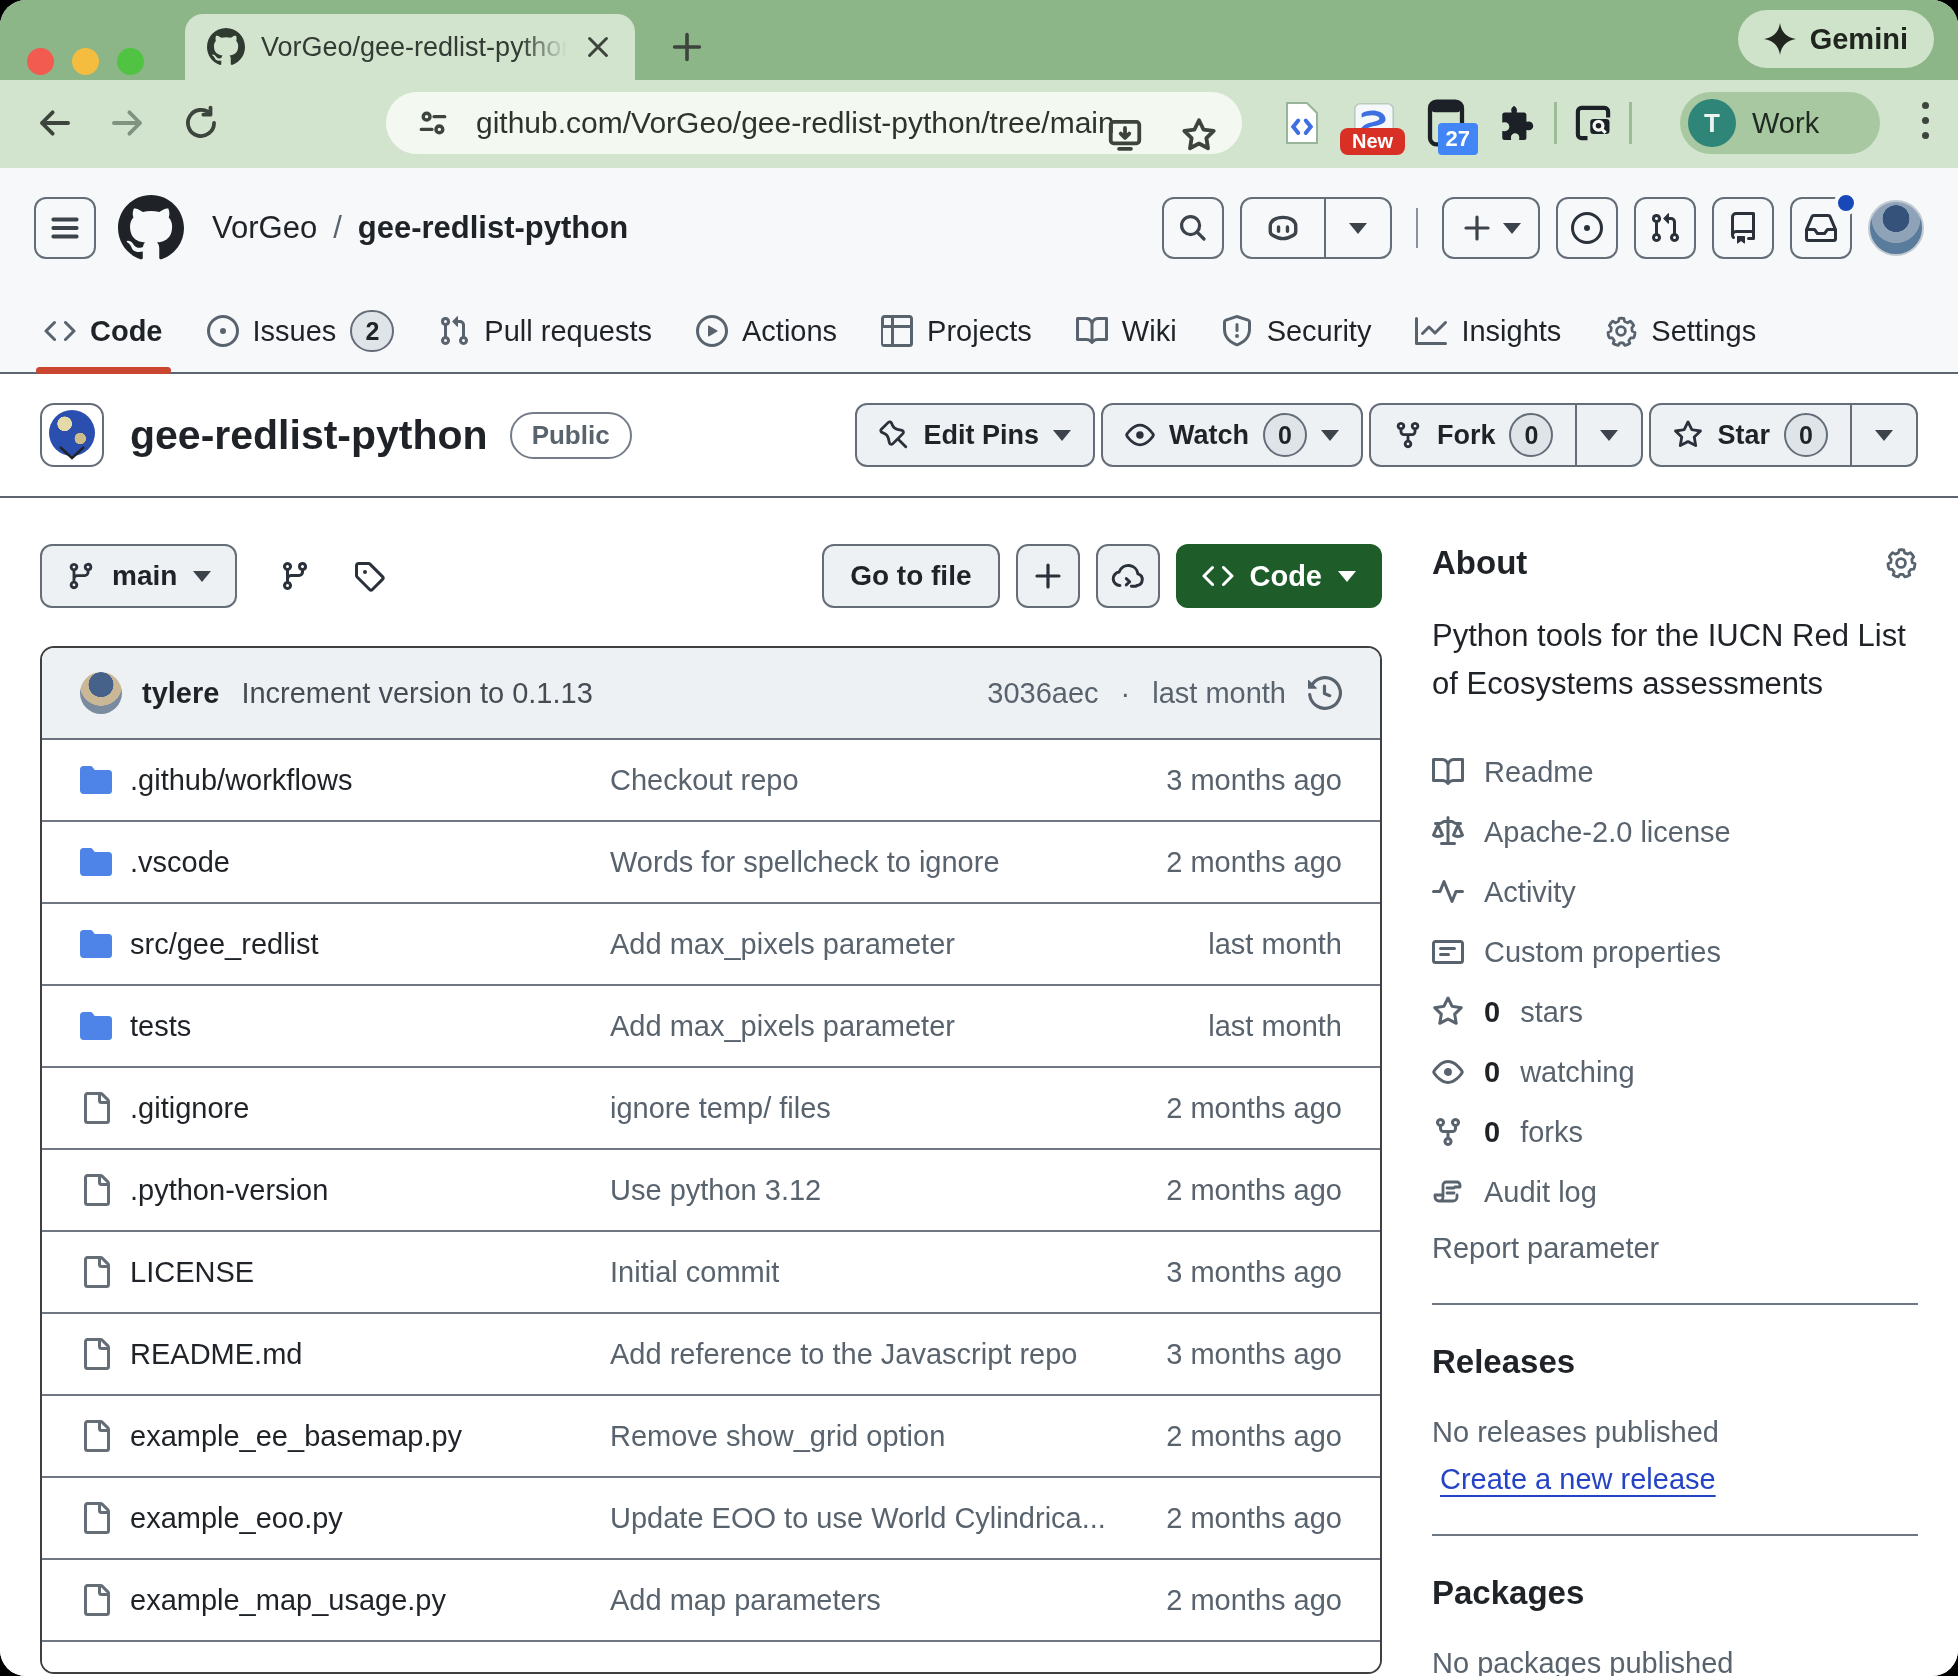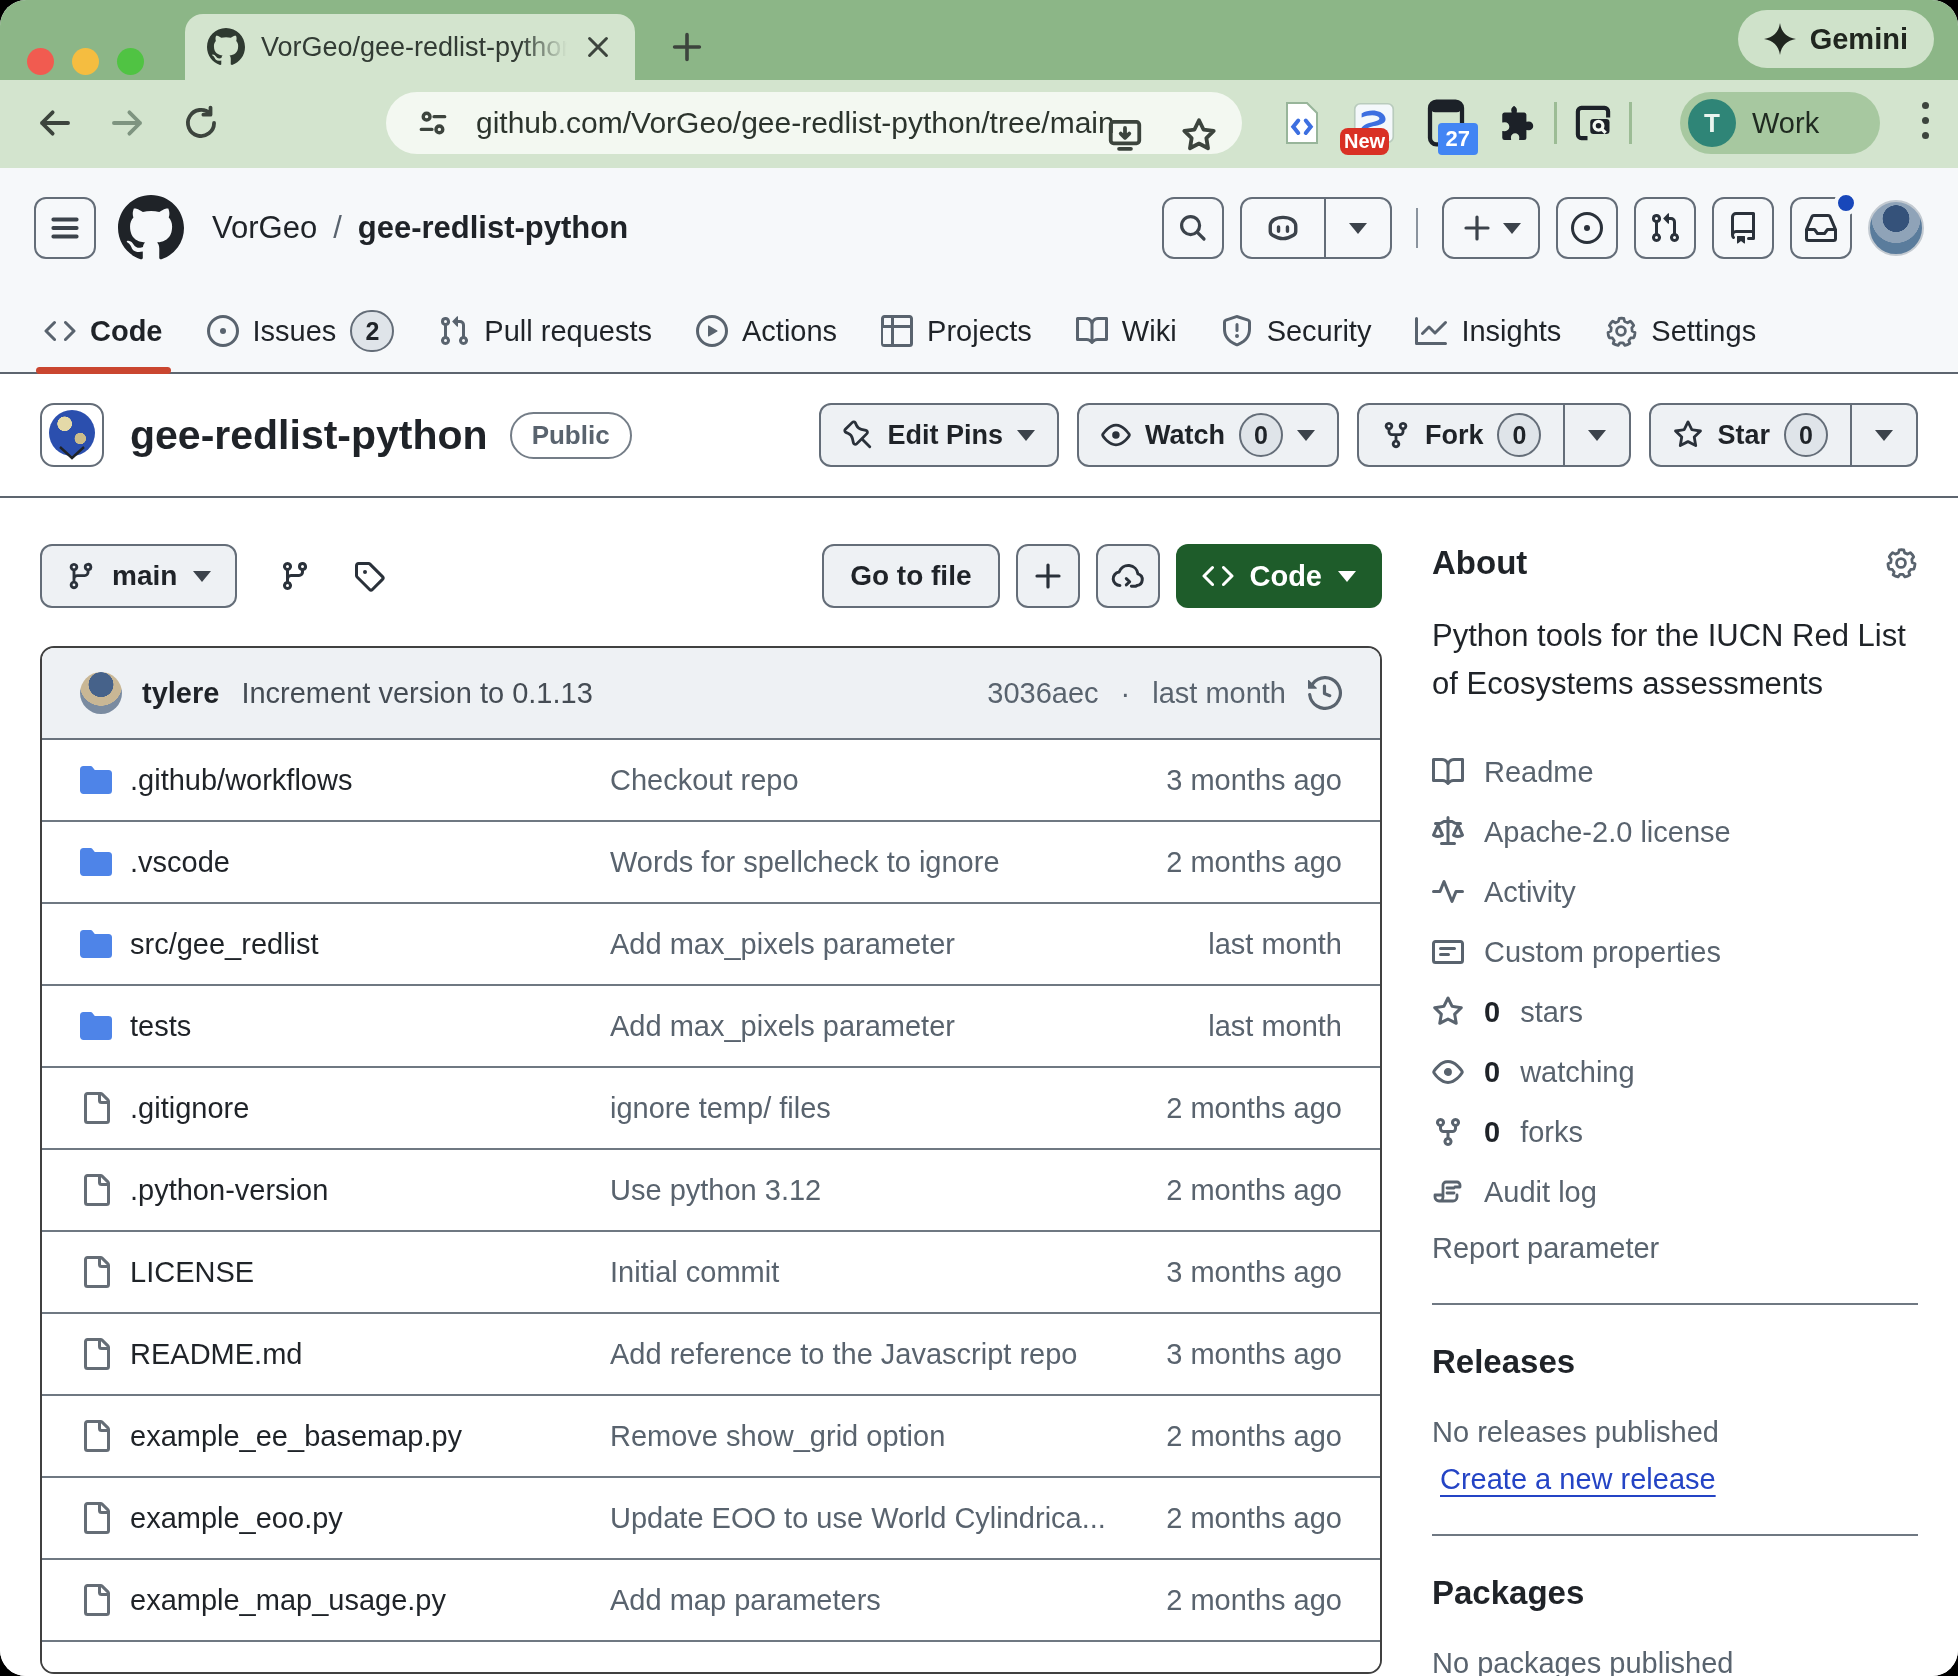--- a/index.html
+++ b/index.html
@@ -22,21 +22,21 @@
   .urlpill { position:absolute; left:386px; top:12px; width:856px; height:62px; background:#f3f8f1; border-radius:31px; display:flex; align-items:center; padding:0 30px; }
   .urlpill .url { font-size:30px; color:#2c342d; margin-left:26px; white-space:nowrap; }
   .pill-right { position:absolute; top:12px; height:62px; display:flex; align-items:center; }
   .extrow { position:absolute; top:0; height:86px; display:flex; align-items:center; }
   .vdiv { width:3px; height:42px; background:#9cbc95; }
   .profile { position:absolute; right:78px; top:12px; height:62px; min-width:200px; border-radius:31px; background:#a7c8a0; display:flex; align-items:center; gap:16px; padding:0 26px 0 8px; }
   .pcircle { width:48px; height:48px; border-radius:50%; background:#2f8577; color:#eaf5ef; font-size:26px; font-weight:700; display:flex; align-items:center; justify-content:center; }
   .profile .plabel { font-size:29px; color:#1f2a20; }
   .dots { position:absolute; right:28px; top:22px; width:10px; display:flex; flex-direction:column; gap:8px; align-items:center; }
   .dots i { width:7px; height:7px; border-radius:50%; background:#3c443d; }
-  .badge-new { position:absolute; left:-12px; bottom:-6px; background:#d93025; color:#fff; font-size:20px; font-weight:700; padding:2px 4px; border-radius:8px; }
+  .badge-new { position:absolute; left:-12px; bottom:-6px; background:#d93025; color:#fff; font-size:20px; font-weight:700; padding:2px 12px; border-radius:8px; }
   .badge-cal { position:absolute; right:-10px; bottom:-6px; background:#4285f4; color:#fff; font-size:22px; font-weight:700; padding:3px 8px; border-radius:4px; }
   .extslot { position:relative; width:44px; height:52px; margin:0 14px; display:flex; align-items:center; justify-content:center; }
 
   
   .gh-header { height:124px; background:#f6f8fa; display:flex; align-items:center; padding:0 34px; gap:22px; }
   .sq-btn { width:62px; height:62px; border:2px solid #646d78; border-radius:12px; background:transparent; display:flex; align-items:center; justify-content:center; flex:0 0 auto; }
   .crumb { display:flex; align-items:center; gap:16px; font-size:31px; margin-left:6px; white-space:nowrap; }
   .crumb .sep { color:#59636e; }
   .crumb .repo { font-weight:700; }
   .hdr-right { margin-left:auto; display:flex; align-items:center; gap:16px; }
@@ -57,21 +57,21 @@
   .tab.active { font-weight:700; }
   .tab.active::after { content:""; position:absolute; left:14px; right:14px; bottom:-2px; height:7px; border-radius:7px; background:#ca4630; }
 
   
   .repo-head { height:124px; background:#fff; border-bottom:2px solid #5d656f; display:flex; align-items:center; padding:0 40px; }
   .org-avatar { width:64px; height:64px; border:2px solid #646d78; border-radius:14px; display:flex; align-items:center; justify-content:center; flex-direction:column; }
   .globe { width:46px; height:46px; border-radius:50%; background:radial-gradient(circle at 34% 30%, #e4d9a8 0 16%, transparent 17%), radial-gradient(circle at 68% 62%, #cdbd8a 0 13%, transparent 14%), radial-gradient(circle at 50% 50%, #2b4fae 0 70%, #1c3a8c 100%); }
   .org-avatar .vee { margin-top:-10px; }
   .repo-title { font-size:41px; font-weight:700; margin-left:26px; }
   .vis-badge { margin-left:22px; border:2px solid #747d87; border-radius:999px; color:#59636e; font-size:26px; font-weight:600; padding:6px 20px; }
-  .head-actions { margin-left:auto; display:flex; gap:18px; }
+  .head-actions { margin-left:auto; display:flex; gap:6px; }
   .gbtn { height:64px; background:#eef1f4; border:2px solid #646d78; border-radius:12px; display:flex; align-items:center; gap:14px; padding:0 22px; font-size:27px; font-weight:600; color:#1f2328; }
   .gbtn .caret, .caret { width:0; height:0; border-left:9px solid transparent; border-right:9px solid transparent; border-top:11px solid #3c434b; }
   .count-pill { min-width:44px; height:44px; padding:0 8px; border:2px solid #646d78; border-radius:22px; background:#dfe4e9; display:flex; align-items:center; justify-content:center; font-size:25px; font-weight:600; }
   .split-btn { display:flex; height:64px; border:2px solid #646d78; border-radius:12px; background:#eef1f4; overflow:hidden; }
   .split-btn .main-seg { display:flex; align-items:center; gap:14px; padding:0 22px; font-size:27px; font-weight:600; border-right:2px solid #646d78; }
   .split-btn .dd-seg { width:64px; display:flex; align-items:center; justify-content:center; }
 
   
   .content { display:flex; padding:46px 40px 0 40px; background:#fff; }
   .main-col { width:1342px; flex:0 0 auto; }

